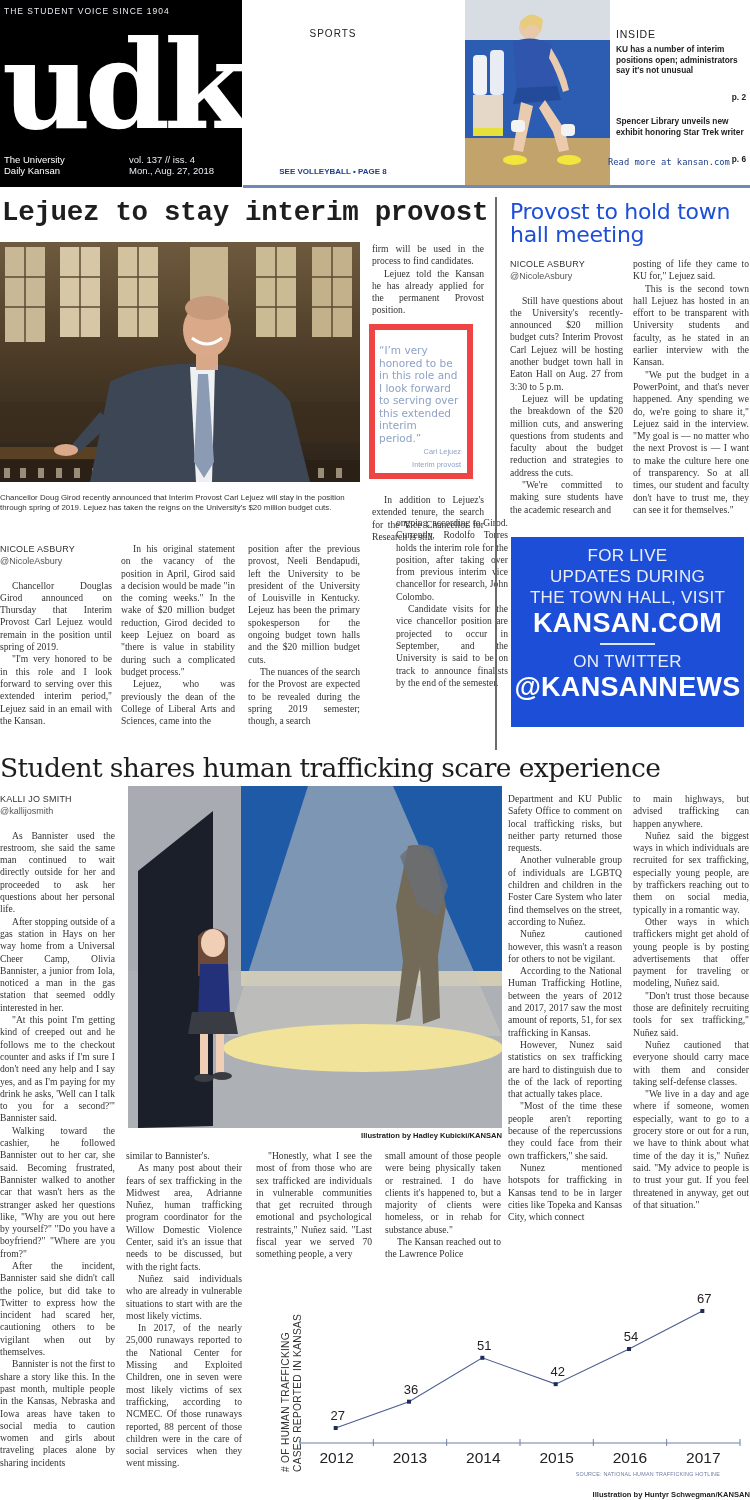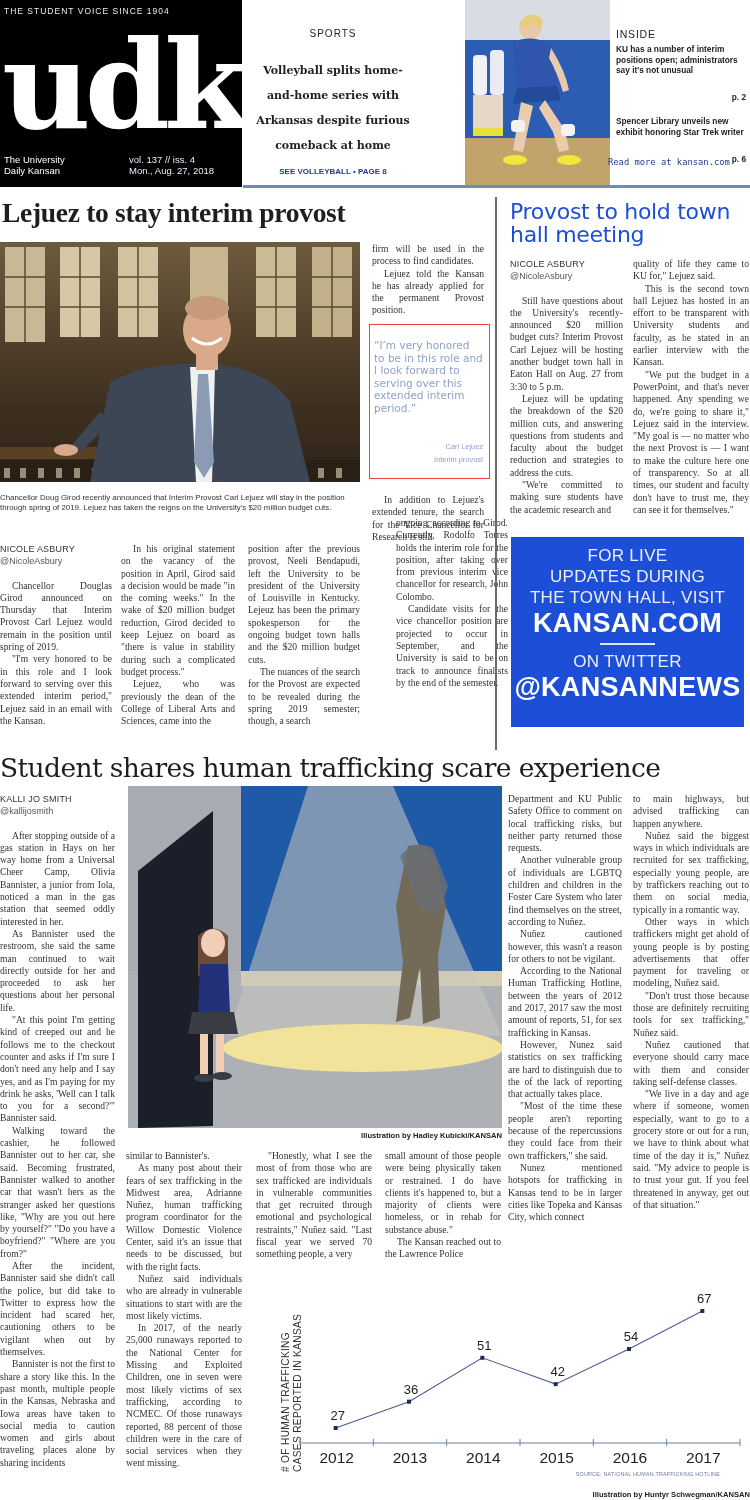--- a/index.html
+++ b/index.html
@@ -29,27 +29,27 @@
 
   #inside { left: 616px; top: 0; width: 134px; height: 187px; }
   #inside .label { position: absolute; top: 28px; left: 0; font-family: "Liberation Sans", sans-serif; font-size: 10.5px; letter-spacing: 0.8px; color: #222; }
   #inside .item { position: absolute; left: 0; width: 128px; font-family: "Liberation Sans", sans-serif; font-weight: bold; font-size: 8.3px; line-height: 10.5px; color: #222; }
   #inside .page { position: absolute; right: 4px; font-family: "Liberation Sans", sans-serif; font-weight: bold; font-size: 8.3px; color: #222; }
   #inside .more { position: absolute; left: -8px; top: 157px; font-family: "DejaVu Sans Mono", monospace; font-size: 8.8px; color: #1f3f8a; white-space: nowrap; }
 
   #top-rule { left: 243px; top: 185px; width: 507px; height: 3px; background: #7189b8; }
 
   
-  #h1 { left: 2px; top: 197px; font-family: Liberation Serif, serif; font-weight: bold; font-size: 27.5px; letter-spacing: -0.3px; color: #1e1e1e; white-space: nowrap; }
+  #h1 { left: 2px; top: 197px; font-family: Liberation Mono, monospace; font-weight: bold; font-size: 27.5px; letter-spacing: -0.3px; color: #1e1e1e; white-space: nowrap; }
   #photo1 { left: 0; top: 242px; width: 360px; height: 240px; overflow: hidden; }
   .photo-credit { font-family: "Liberation Sans", sans-serif; font-weight: bold; font-size: 7.6px; color: #222; }
   #cap1 { left: 0; top: 493px; width: 360px; font-family: "Liberation Sans", sans-serif; font-size: 7.9px; line-height: 10px; color: #333; }
 
   #col-right1a { left: 372px; top: 243px; width: 112px; }
-  #pullquote { left: 369px; top: 324px; width: 121px; height: 155px; border: 1px solid #ef4444; padding: 14px 6px 6px 4px; }
+  #pullquote { left: 369px; top: 324px; width: 104px; height: 155px; border: 6px solid #ef4444; padding: 14px 6px 6px 4px; }
   #pullquote .q { font-family: "DejaVu Sans", sans-serif; font-size: 10.5px; line-height: 12.5px; color: #8ea2c6; }
   #pullquote .who { position: absolute; right: 6px; top: 115px; text-align: right; font-family: "Liberation Sans", sans-serif; font-size: 7.4px; line-height: 13px; color: #8ea2c6; }
   #col-right1b { left: 372px; top: 494px; width: 112px; }
 
   #s1c1 { left: 0; top: 543px; width: 112px; }
   #s1c2 { left: 121px; top: 543px; width: 114px; }
   #s1c3 { left: 248px; top: 543px; width: 112px; }
   #s1c4 { left: 372px; top: 517px; width: 112px; margin-left: 24px; }
 
   #vrule { left: 495px; top: 197px; width: 2px; height: 553px; background: #6b6b6b; }
@@ -92,26 +92,20 @@
     <div>Daily Kansan</div>
   </div>
   <div class="volinfo">
     <div>vol. 137 // iss. 4</div>
     <div>Mon., Aug. 27, 2018</div>
   </div>
 </div>
 
 <div id="sports" class="abs">
   <div class="label">SPORTS</div>
-  <div class="headline">
-    <div>Volleyball splits home-</div>
-    <div>and-home series with</div>
-    <div>Arkansas despite furious</div>
-    <div>comeback at home</div>
-  </div>
   <div class="see">SEE VOLLEYBALL • PAGE 8</div>
 </div>
 
 <div id="sports-photo" class="abs">
   <svg width="145" height="187" viewBox="0 0 145 187">
     <rect x="0" y="0" width="145" height="40" fill="#d8dde3"></rect>
     <rect x="0" y="40" width="145" height="95" fill="#2c5db3"></rect>
     <rect x="0" y="135" width="145" height="52" fill="#c3a36c"></rect>
     <rect x="0" y="135" width="145" height="3" fill="#2c5db3"></rect>
 
@@ -254,42 +248,42 @@
 
 <div id="h2" class="abs">Provost to hold town hall meeting</div>
 <div id="s2c1" class="abs body-text">
   <div class="byline-name">NICOLE ASBURY</div>
   <div class="byline-handle">@NicoleAsbury</div>
   <p>Still have questions about the University's recently-announced $20 million budget cuts? Interim Provost Carl Lejuez will be hosting another budget town hall in Eaton Hall on Aug. 27 from 3:30 to 5 p.m.</p>
   <p>Lejuez will be updating the breakdown of the $20 million cuts, and answering questions from students and faculty about the budget reduction and strategies to address the cuts.</p>
   <p>"We're committed to making sure students have the academic research and</p>
 </div>
 <div id="s2c2" class="abs body-text">
-  <p class="noind">quality of life they came to KU for," Lejuez said.</p>
+  <p class="noind">posting of life they came to KU for," Lejuez said.</p>
   <p>This is the second town hall Lejuez has hosted in an effort to be transparent with University students and faculty, as he stated in an earlier interview with the Kansan.</p>
   <p>"We put the budget in a PowerPoint, and that's never happened. Any spending we do, we're going to share it," Lejuez said in the interview. "My goal is — no matter who the next Provost is — I want to make the culture here one of transparency. So at all times, our student and faculty don't have to trust me, they can see it for themselves."</p>
 </div>
 
 <div id="promo" class="abs">
   <div class="light">FOR LIVE</div>
   <div class="light">UPDATES DURING</div>
   <div class="light">THE TOWN HALL, VISIT</div>
   <div class="big">KANSAN.COM</div>
   <div class="div"></div>
   <div class="light">ON TWITTER</div>
   <div class="big">@KANSANNEWS</div>
 </div>
 
 <div id="h3" class="abs">Student shares human trafficking scare experience</div>
 
 <div id="s3c1" class="abs body-text">
   <div class="byline-name">KALLI JO SMITH</div>
   <div class="byline-handle">@kallijosmith</div>
+  <p>As Bannister used the restroom, she said the same man continued to wait directly outside for her and proceeded to ask her questions about her personal life.</p>
   <p>After stopping outside of a gas station in Hays on her way home from a Universal Cheer Camp, Olivia Bannister, a junior from Iola, noticed a man in the gas station that seemed oddly interested in her.</p>
-  <p>As Bannister used the restroom, she said the same man continued to wait directly outside for her and proceeded to ask her questions about her personal life.</p>
   <p>"At this point I'm getting kind of creeped out and he follows me to the checkout counter and asks if I'm sure I don't need any help and I say yes, and as I'm paying for my drink he asks, 'Well can I talk to you for a second?'" Bannister said.</p>
   <p>Walking toward the cashier, he followed Bannister out to her car, she said. Becoming frustrated, Bannister walked to another car that wasn't hers as the stranger asked her questions like, "Why are you out here by yourself?" "Do you have a boyfriend?" "Where are you from?"</p>
   <p>After the incident, Bannister said she didn't call the police, but did take to Twitter to express how the incident had scared her, cautioning others to be vigilant when out by themselves.</p>
   <p>Bannister is not the first to share a story like this. In the past month, multiple people in the Kansas, Nebraska and Iowa areas have taken to social media to caution women and girls about traveling places alone by sharing incidents</p>
 </div>
 
 <div id="illus" class="abs">
   <svg width="374" height="342" viewBox="0 0 374 342">
     <rect width="374" height="342" fill="#a8abb1"></rect>
     <rect x="113" y="0" width="261" height="185" fill="#1f5aa6"></rect>

